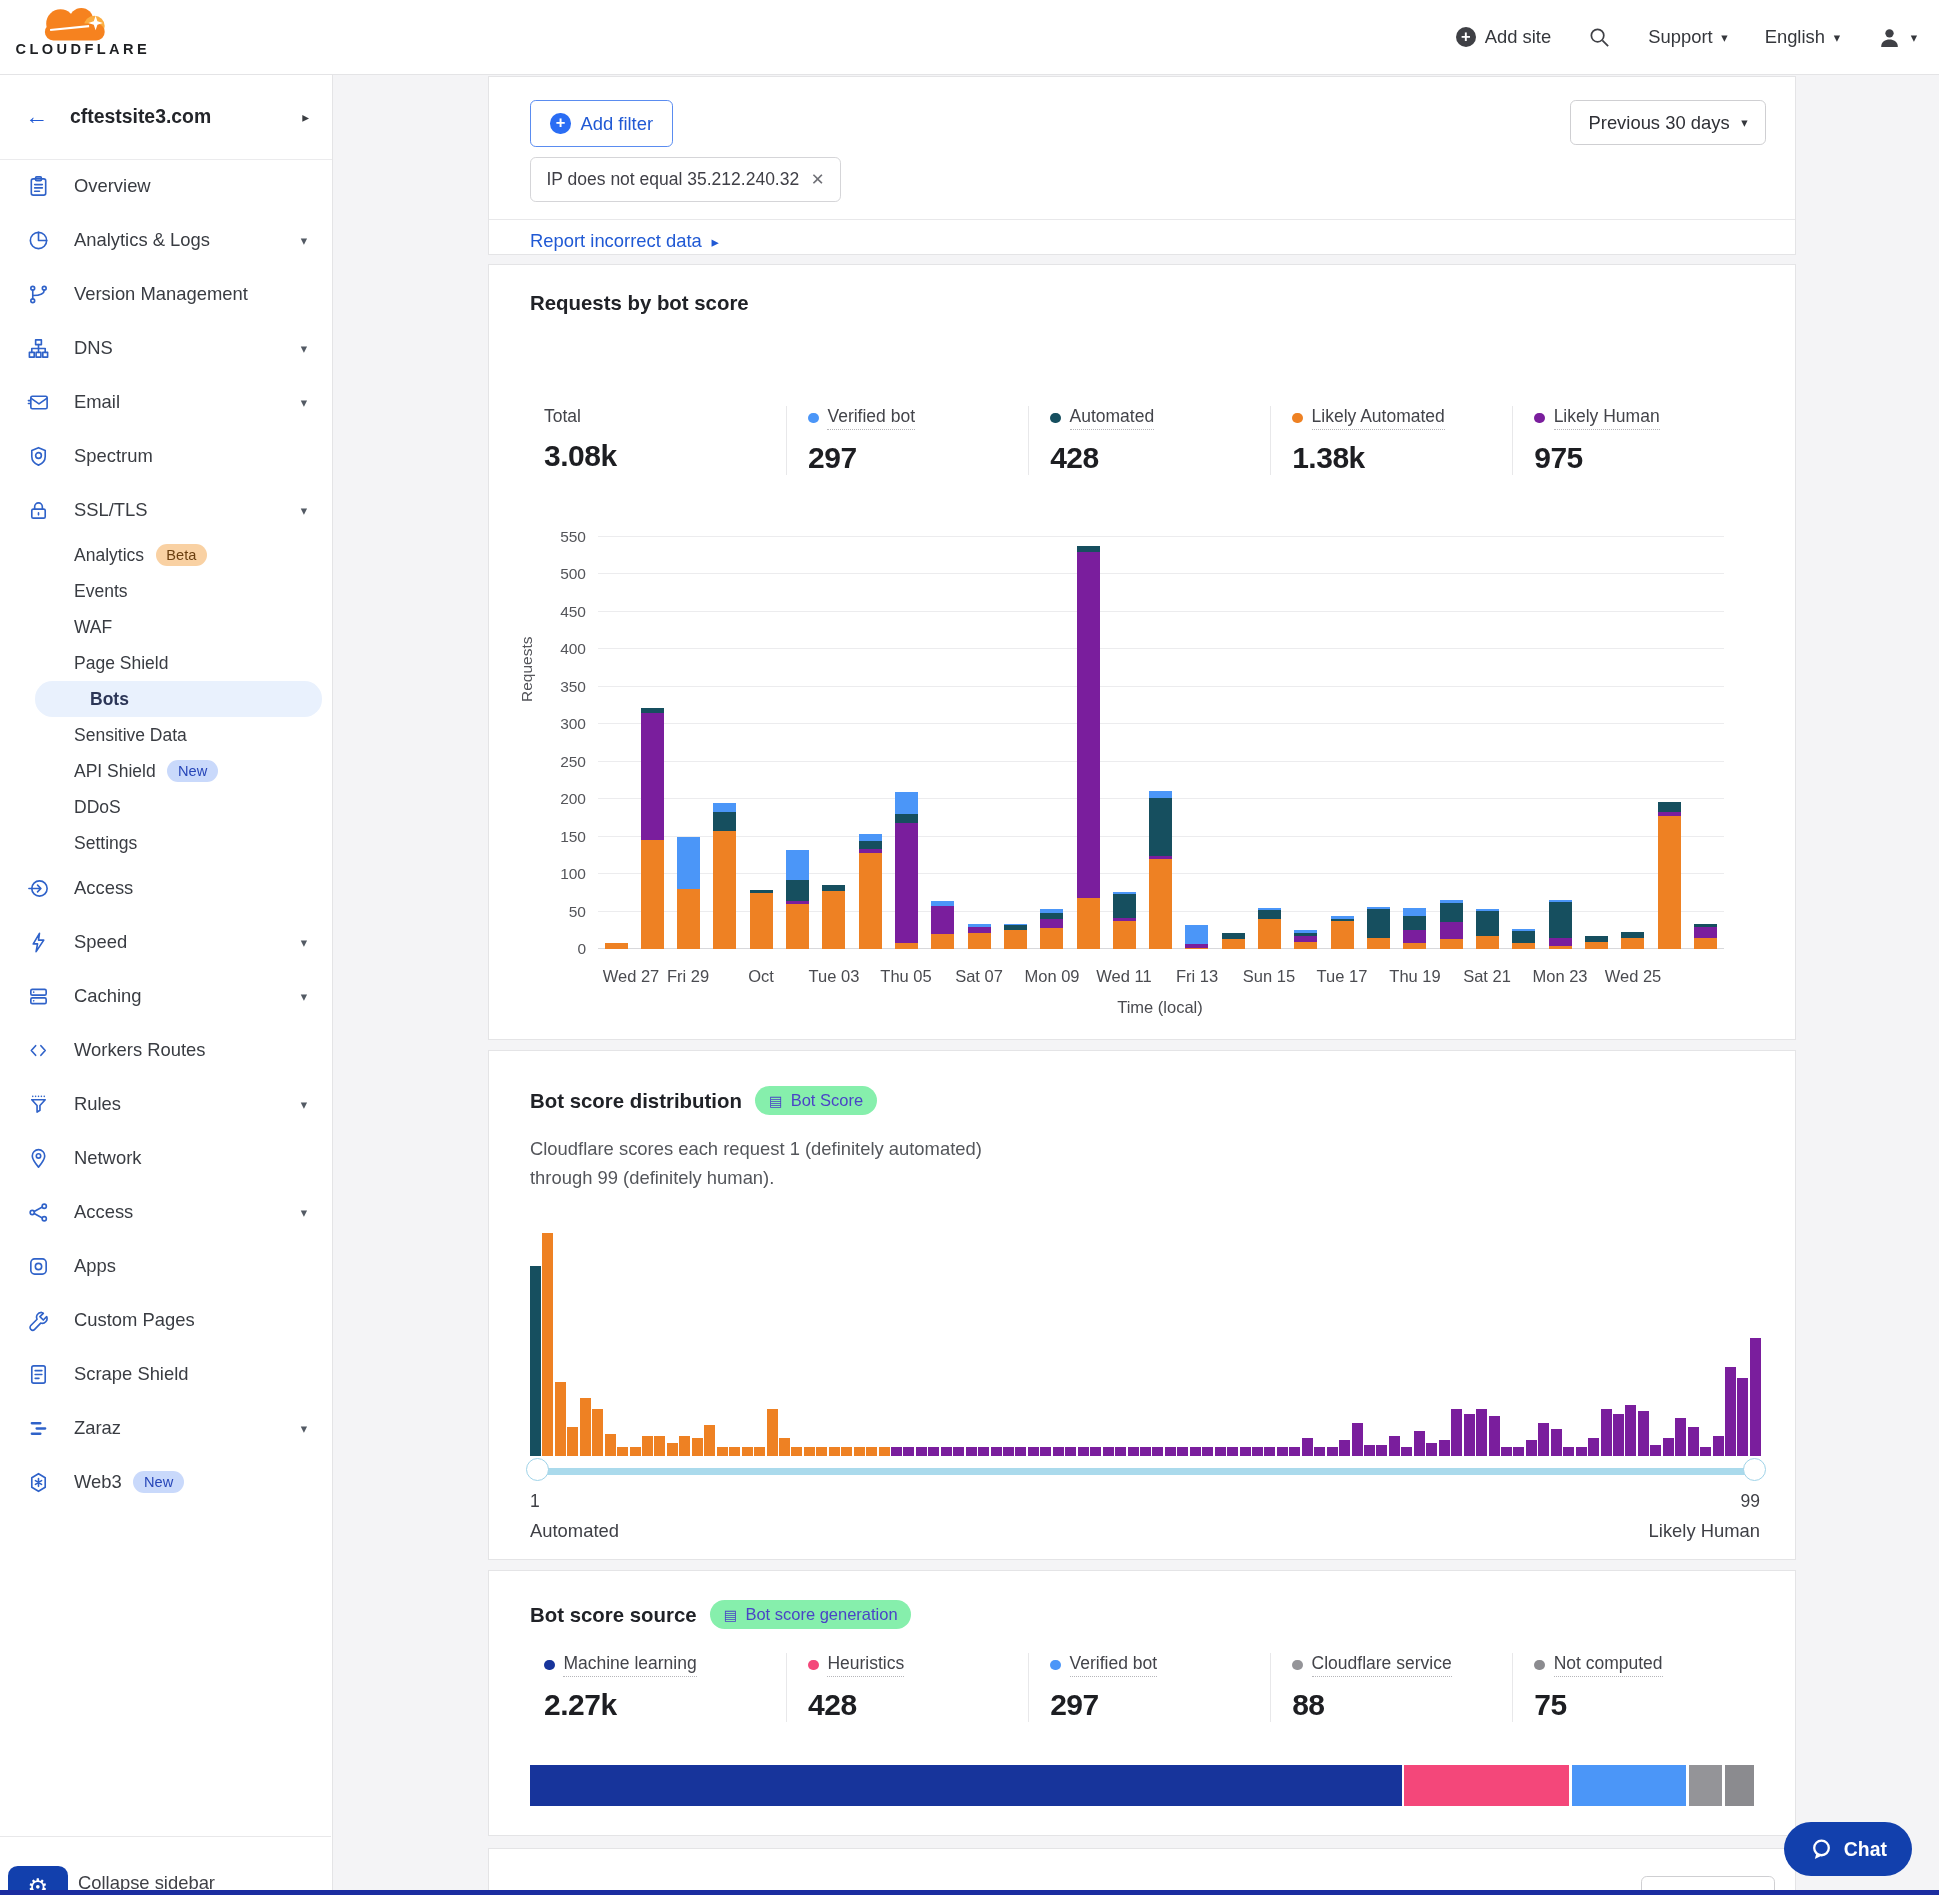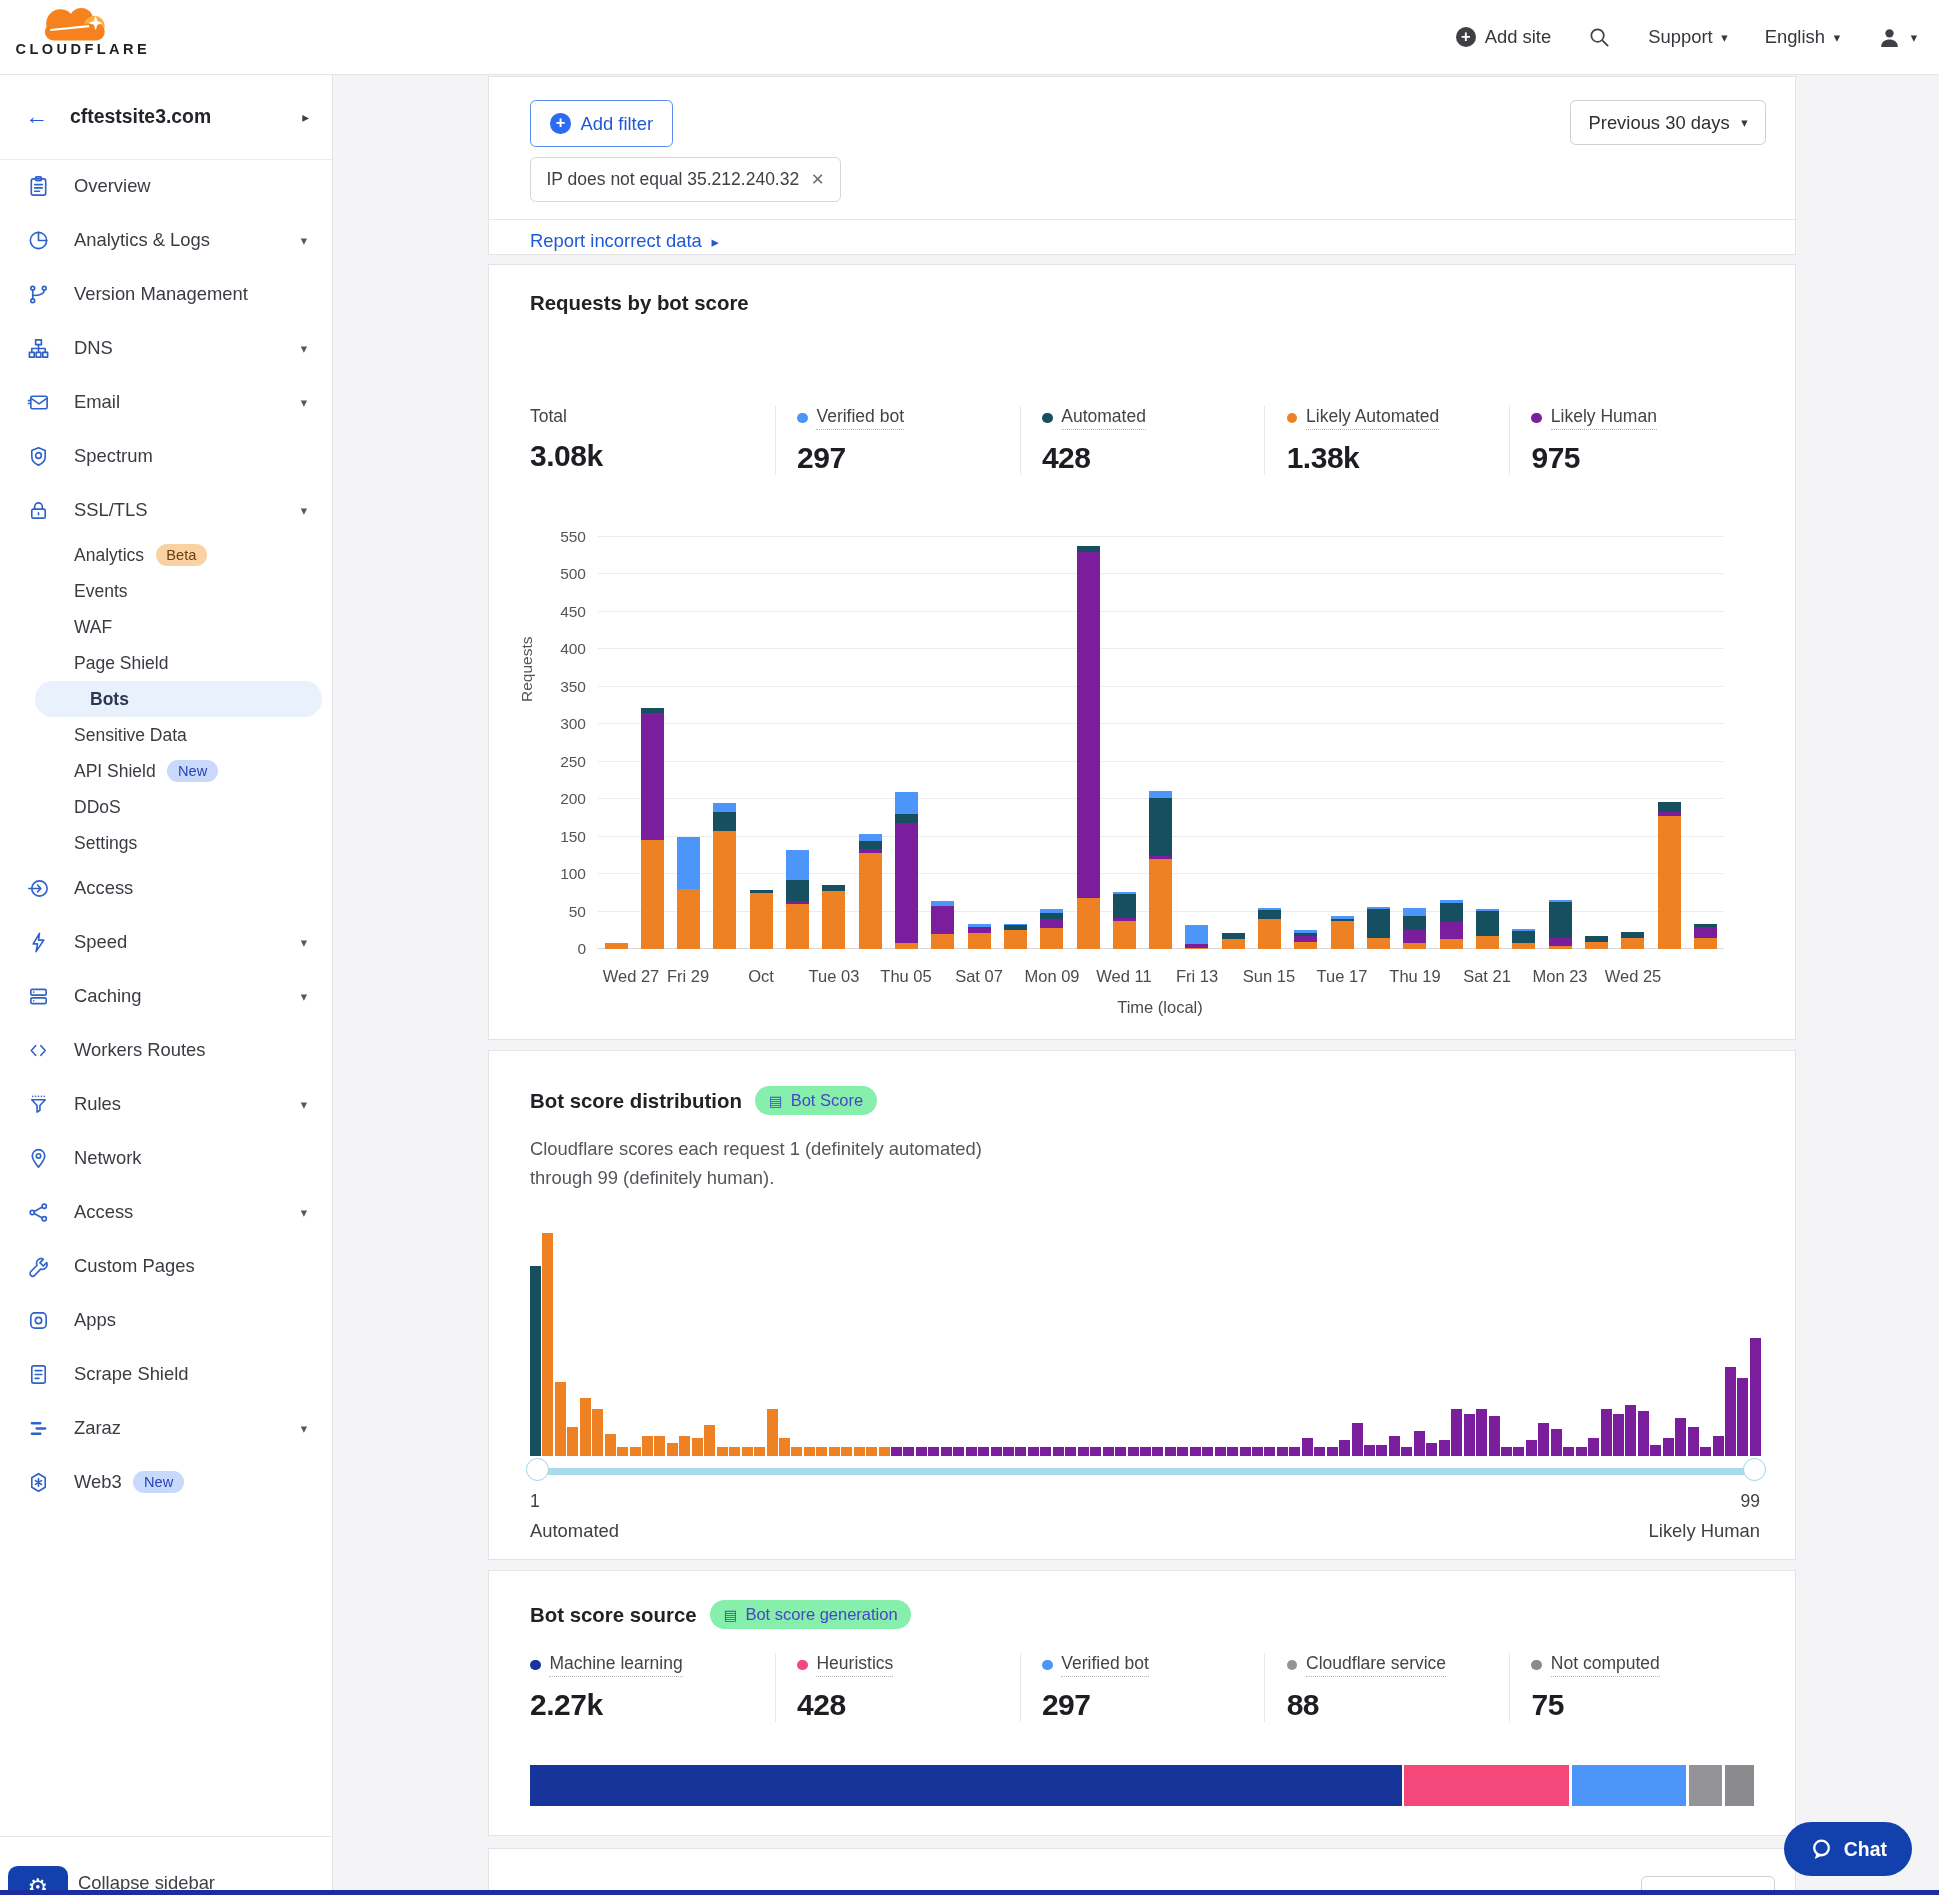--- a/index.html
+++ b/index.html
@@ -60,21 +60,21 @@
         border-radius:5.8px;padding:0 17.5px;font-size:18.4px;color:#2f3036;background:#fff;cursor:pointer;}
   .filter-divider{position:absolute;left:0;right:0;top:142px;border-top:1px solid #e8e8ea;}
   .report-row{position:absolute;left:41px;top:153px;font-size:18.4px;color:#2059d4;display:flex;align-items:center;gap:9.7px;cursor:pointer;}
   .report-row .arr{font-size:14.6px;}
   .card-title{position:absolute;left:41px;font-size:20.4px;font-weight:bold;color:#202227;}
   .card-desc{position:absolute;left:41px;font-size:18.4px;color:#54565b;line-height:29px;}
   .title-badge{display:inline-block;font-size:16.5px;font-weight:normal;color:#4a44c6;background:#86efac;
                border-radius:14.6px;padding:4.9px 13.6px;margin-left:13.6px;vertical-align:1.9px;cursor:pointer;}
   .title-badge .bicon{display:inline-block;margin-right:7.8px;font-size:14.6px;}
   
-  .stats-row{position:absolute;left:41px;right:41px;display:flex;}
+  .stats-row{position:absolute;left:55px;right:41px;display:flex;}
   .stat-col{width:245px;box-sizing:border-box;padding-left:21.3px;}
   .stat-col:first-child{padding-left:0;border-left:none;}
   .stat-col + .stat-col{border-left:1px solid #e8e8ea;}
   .stat-label{display:flex;align-items:center;gap:8.7px;font-size:17.5px;color:#43444a;}
   .stat-dot{width:10.7px;height:10.7px;border-radius:50%;flex:0 0 10.7px;}
   .stat-label .txt.dotted{border-bottom:1.9px dotted #b6b6ba;padding-bottom:1.9px;cursor:pointer;}
   .stat-value{font-size:30px;font-weight:bold;color:#1d1e22;margin-top:11.6px;letter-spacing:-0.5px;}
   
   .plot{position:absolute;left:109px;top:272px;width:1126px;height:412px;}
   .gridline{position:absolute;left:0;right:0;height:1px;background:#ececee;}
@@ -343,33 +343,33 @@
               <circle cx="18" cy="18.5" r="2.2"></circle>
               <path d="M7.5 11 16 6.3M7.5 13 16 17.7"></path>
             </svg></span>
           <span class="nav-label-wrap">
             <span class="nav-label">Access</span>
           </span>
           <span class="nav-chev down">▾</span>
         </div>
         <div class="nav-item">
           <span class="nav-ico"><svg viewBox="0 0 24 24" fill="none" stroke="#2f62c9" stroke-width="1.7" stroke-linecap="round" stroke-linejoin="round">
-              <path d="M15 3.5a5 5 0 0 0-4.5 7.2L4 17.2a2.8 2.8 0 0 0 4 4l6.3-6.5A5 5 0 0 0 20.5 8L17 11.5 13.5 8 17 4.5Z"></path>
-            </svg></span>
-          <span class="nav-label-wrap">
-            <span class="nav-label">Custom Pages</span>
-          </span>
-        </div>
-        <div class="nav-item">
-          <span class="nav-ico"><svg viewBox="0 0 24 24" fill="none" stroke="#2f62c9" stroke-width="1.7" stroke-linecap="round" stroke-linejoin="round">
               <rect x="4" y="4" width="16" height="16" rx="4"></rect>
               <circle cx="12" cy="12" r="3.3"></circle>
             </svg></span>
           <span class="nav-label-wrap">
             <span class="nav-label">Apps</span>
+          </span>
+        </div>
+        <div class="nav-item">
+          <span class="nav-ico"><svg viewBox="0 0 24 24" fill="none" stroke="#2f62c9" stroke-width="1.7" stroke-linecap="round" stroke-linejoin="round">
+              <path d="M15 3.5a5 5 0 0 0-4.5 7.2L4 17.2a2.8 2.8 0 0 0 4 4l6.3-6.5A5 5 0 0 0 20.5 8L17 11.5 13.5 8 17 4.5Z"></path>
+            </svg></span>
+          <span class="nav-label-wrap">
+            <span class="nav-label">Custom Pages</span>
           </span>
         </div>
         <div class="nav-item">
           <span class="nav-ico"><svg viewBox="0 0 24 24" fill="none" stroke="#2f62c9" stroke-width="1.7" stroke-linecap="round" stroke-linejoin="round">
               <rect x="5" y="3" width="14" height="18" rx="2"></rect>
               <path d="M8.5 8h7M8.5 12h7M8.5 16h4"></path>
             </svg></span>
           <span class="nav-label-wrap">
             <span class="nav-label">Scrape Shield</span>
           </span>

